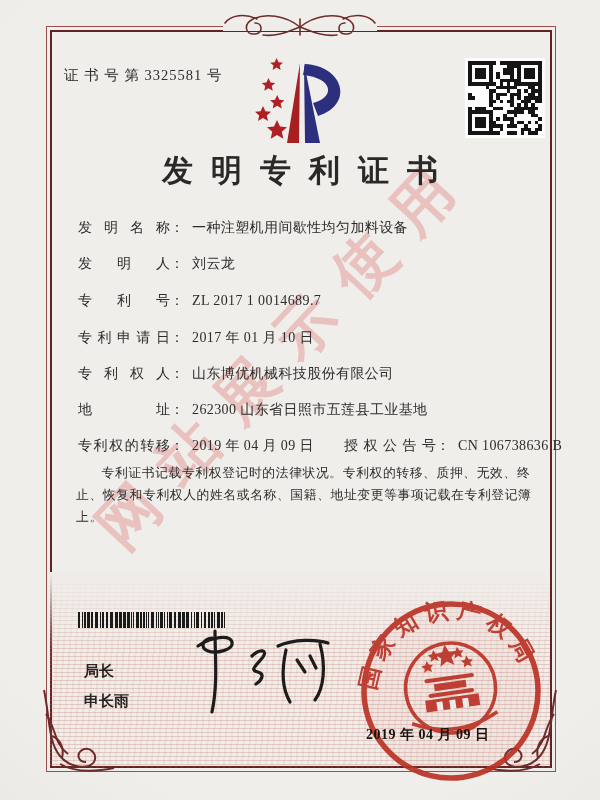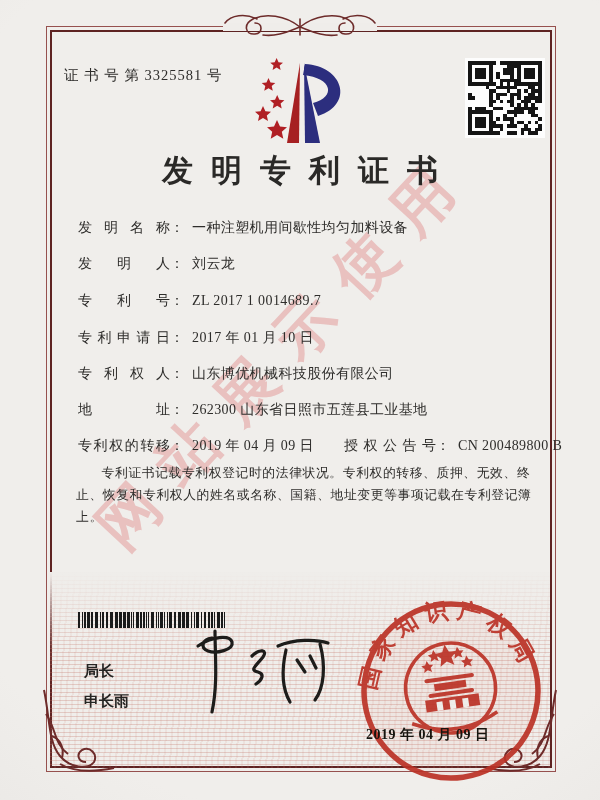--- a/index.html
+++ b/index.html
@@ -569,21 +569,21 @@
   <div class="row" style="top:329px">
     <span class="lbl">专利申请日</span><span class="colon">：</span><span class="val">2017 年 01 月 10 日</span>
   </div>
   <div class="row" style="top:365px">
     <span class="lbl">专利权人</span><span class="colon">：</span><span class="val">山东博优机械科技股份有限公司</span>
   </div>
   <div class="row" style="top:401px">
     <span class="lbl">地址</span><span class="colon">：</span><span class="val">262300 山东省日照市五莲县工业基地</span>
   </div>
   <div class="row" style="top:437px">
-    <span class="lbl">专利权的转移</span><span class="colon">：</span><span class="val">2019 年 04 月 09 日</span><span class="second"><span class="lbl">授权公告号</span><span class="colon">：</span><span class="val">CN 200489800 B</span></span>
+    <span class="lbl">专利权的转移</span><span class="colon">：</span><span class="val">2019 年 04 月 09 日</span><span class="second"><span class="lbl">授权公告号</span><span class="colon">：</span><span class="val">CN 106738636 B</span></span>
   </div>
 
   <div class="paras">
     <p>专利证书记载专利权登记时的法律状况。专利权的转移、质押、无效、终止、恢复和专利权人的姓名或名称、国籍、地址变更等事项记载在专利登记簿上。</p>
   </div>
 
   <div class="barcode" id="barcode">
       <span style="width: 2px; margin-right: 2px; background: rgb(26, 26, 26);"></span>
       <span style="width: 1px; margin-right: 1px; background: rgb(26, 26, 26);"></span>
       <span style="width: 2px; margin-right: 1px; background: rgb(26, 26, 26);"></span>

